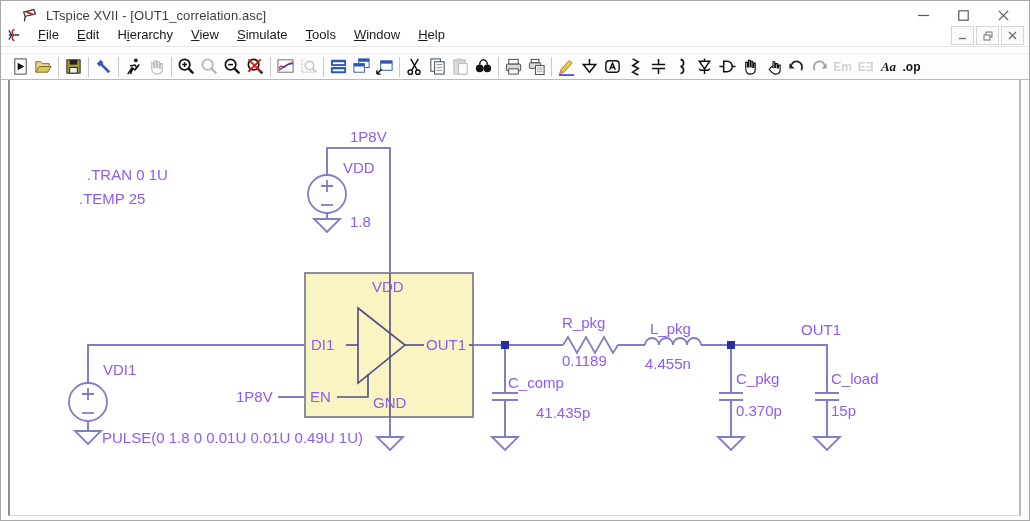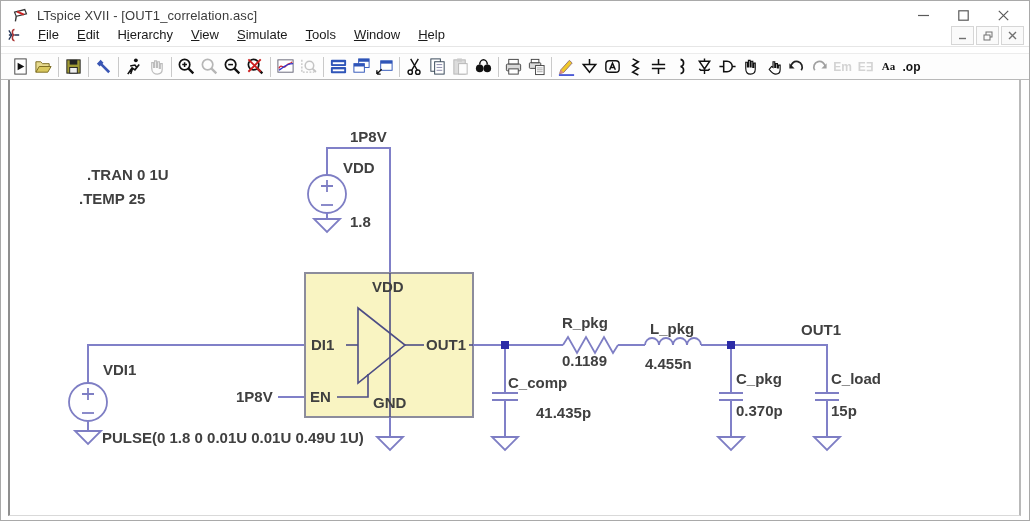--- a/index.html
+++ b/index.html
@@ -4,21 +4,21 @@
 <style>
   html,body{margin:0;padding:0;}
   body{
     width:1030px;height:521px;position:relative;background:#fff;
     font-family:"Liberation Sans",sans-serif;overflow:hidden;
     -webkit-font-smoothing:antialiased;
   }
   .frame{position:absolute;inset:0;border:1px solid #a9a9a9;pointer-events:none;z-index:50;}
 
   
-  .titlebar{position:absolute;left:1px;top:1px;right:1px;height:29px;background:#fff;display:flex;align-items:center;}
+  .titlebar{position:absolute;left:1px;top:1px;right:1px;height:29px;background:#fff;display:flex;align-items:center;padding-left:9px;}
   .app-icon{width:17px;height:17px;margin:0 8px 0 11px;}
   .title-text{font-size:13px;color:#3c3c3c;letter-spacing:.1px;}
   .win-controls{position:absolute;right:6px;top:0;height:29px;display:flex;}
   .win-btn{width:40px;height:29px;display:flex;align-items:center;justify-content:center;color:#5a5a5a;}
 
   
   .menubar{position:absolute;left:1px;top:23px;right:1px;height:23px;background:#fff;display:flex;align-items:center;border-bottom:1px solid #e6e6e6;}
   .doc-icon{width:15px;height:16px;margin:0 7px 0 6px;}
   .menu-item{font-size:13px;color:#1b1b1b;padding:3px 9px;cursor:default;}
   .menu-item u{text-decoration:underline;}
@@ -26,27 +26,27 @@
   .mdi-btn{width:21px;height:17px;border:1px solid #d6d6d6;background:#fafafa;display:flex;align-items:center;justify-content:center;color:#707070;font-size:10px;}
 
   
   .toolbar{position:absolute;left:1px;top:53px;right:1px;height:27px;background:#fdfdfd;border-top:1px solid #ececec;border-bottom:1px solid #b9b9b9;display:flex;align-items:center;padding-left:8px;box-sizing:border-box;}
   .tb{width:23px;height:24px;display:flex;align-items:center;justify-content:center;flex:0 0 auto;}
   .tb svg{display:block;}
   .tb.dis{opacity:.42;filter:grayscale(1);}
   .sep{width:1px;height:20px;background:#c9c9c9;margin:0 3px;flex:0 0 auto;}
   .tglyph{font-size:12px;font-weight:bold;color:#141414;line-height:1;}
   .tglyph.gray{color:#9a9a9a;}
-  .tglyph.serif{font-family:"Liberation Serif",serif;font-size:11px;}
+  .tglyph.serif{font-family:"Liberation Serif",serif;font-style:italic;font-size:13px;}
 
   
   .canvas{position:absolute;left:8px;top:80px;width:1013px;height:436px;background:#fff;border-left:2px solid #8f8f8f;border-right:2px solid #b9b9b9;border-bottom:1px solid #d9d9d9;box-sizing:border-box;}
   .schsvg{position:absolute;left:8px;top:80px;width:1013px;height:436px;z-index:2;}
 
-  .lab{position:absolute;z-index:5;font-weight:bold;font-size:15px;color:#404040;white-space:nowrap;line-height:1.1;}
+  .lab{position:absolute;z-index:5;font-weight:normal;font-size:15px;color:#8b5cf6;white-space:nowrap;line-height:1.1;}
 
   svg .w{stroke:#8080c8;stroke-width:2;fill:none;}
   svg .sym{stroke:#7e7ec4;stroke-width:1.8;fill:none;}
   svg .blk{stroke:#4d4d85;stroke-width:1.6;fill:none;}
 </style>
 </head>
 <body>
 
 <div class="frame"></div>
 

